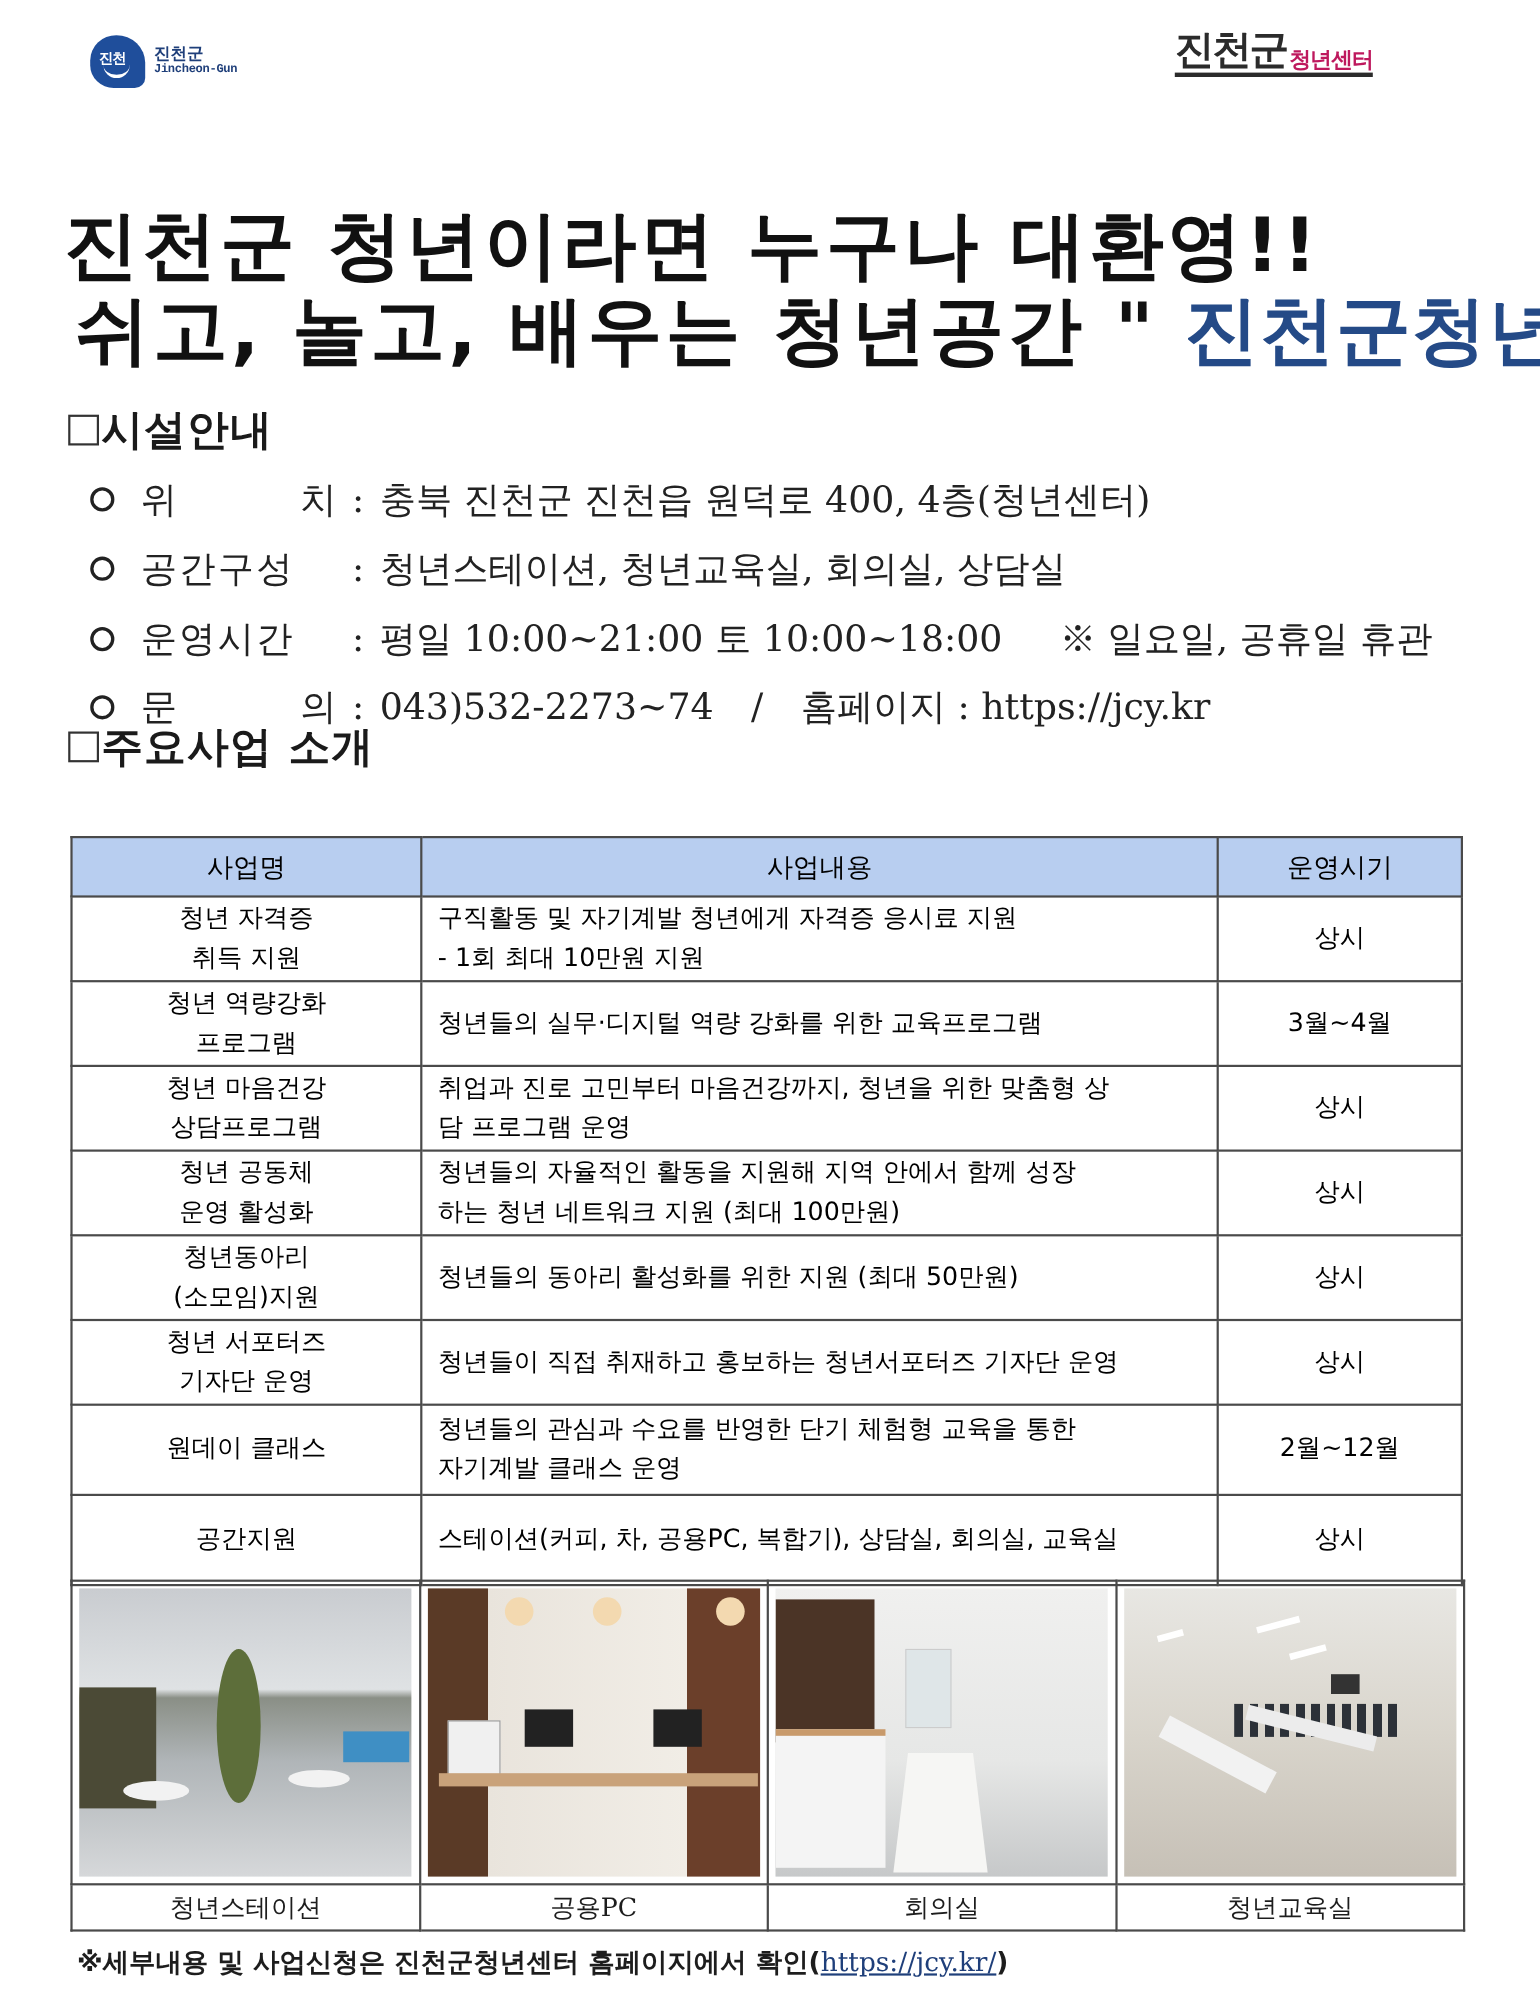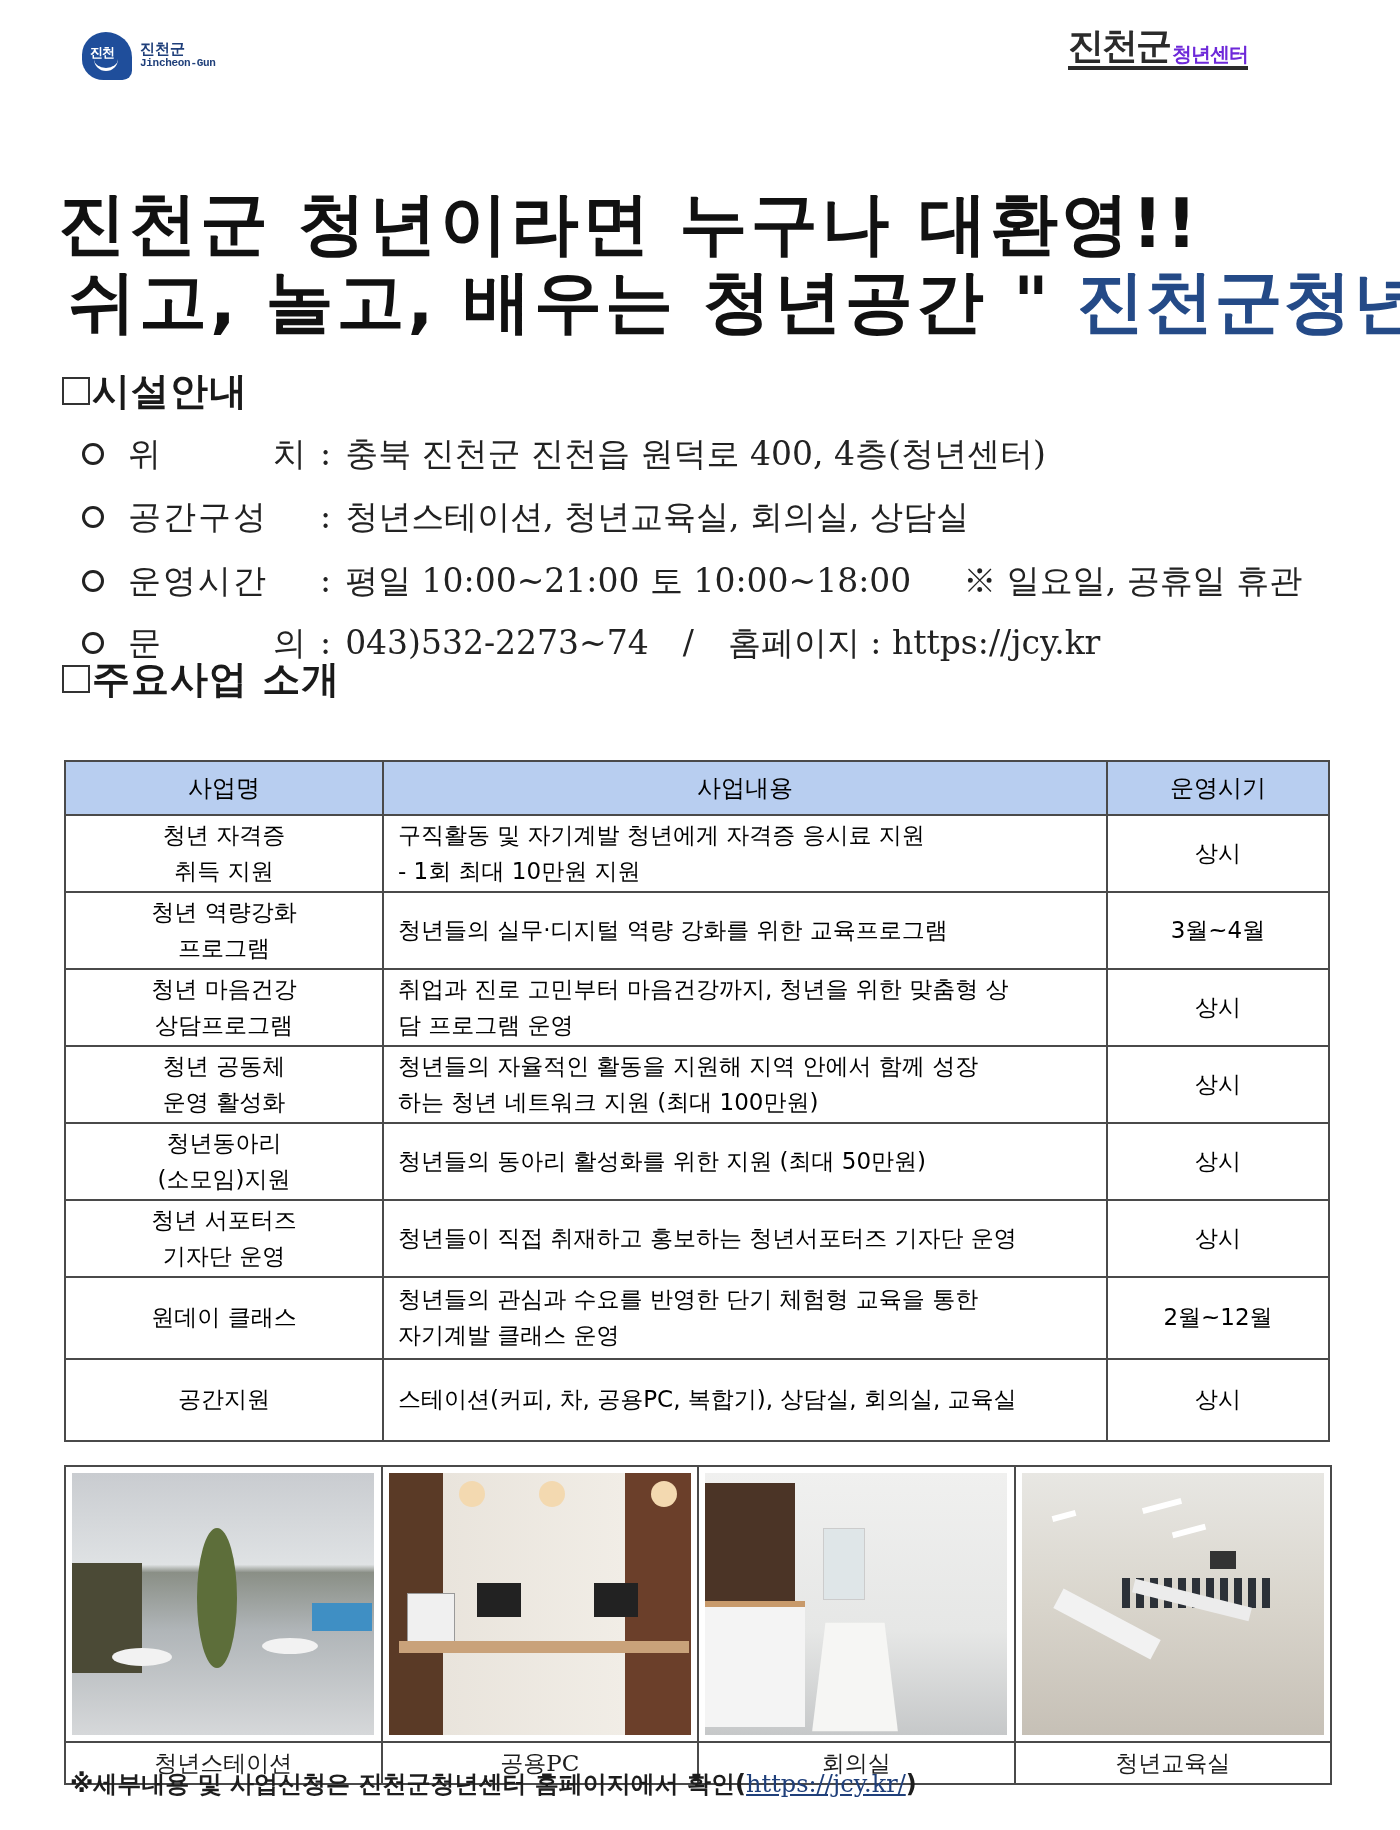--- a/index.html
+++ b/index.html
@@ -12,21 +12,21 @@
                position:relative; }
   .logo-mark .face { position:absolute; left:8px; top:12px; color:#fff; font-size:13px; font-weight:bold; letter-spacing:-1px; }
   .logo-mark .smile { position:absolute; left:12px; top:26px; width:24px; height:10px; border-bottom:3px solid #fff; border-radius:0 0 14px 14px; }
   .logo-text { display:flex; flex-direction:column; line-height:1.05; }
   .logo-text .ko { font-size:15px; font-weight:bold; color:#1f3f7a; }
   .logo-text .en { font-family:Liberation Mono, monospace; font-size:11px; font-weight:bold; color:#1f3f7a; letter-spacing:-0.3px; }
 
   .logo-right { position:absolute; left:1068px; top:28px; display:flex; align-items:flex-end;
                 border-bottom:4px solid #2b2b2b; padding-bottom:2px; }
   .logo-right .big { font-size:36px; font-weight:bold; color:#2b2b2b; letter-spacing:-2px; line-height:1; }
-  .logo-right .small { font-size:20px; font-weight:bold; color:#6d28d9; letter-spacing:-1px; margin-left:2px; line-height:1; }
+  .logo-right .small { font-size:20px; font-weight:bold; color:#be185d; letter-spacing:-1px; margin-left:2px; line-height:1; }
 
   
   .headline { position:absolute; left:58px; font-size:68px; font-weight:bold; color:#111; letter-spacing:3px;
               white-space:nowrap; line-height:1; }
   .h1 { top:190px; }
   .h2 { top:268px; left:68px; }
   .h2 .accent { color:#244a87; letter-spacing:1px; }
 
   
   .section-title { position:absolute; left:62px; display:flex; align-items:center; gap:2px; }
@@ -49,21 +49,21 @@
                font-size:23px; color:#000000; }
   .biz-table th, .biz-table td { border:2px solid #4a4a4a; }
   .biz-table th { background:#b8cef0; font-weight:normal; height:50px; font-size:24px; }
   .biz-table td { height:73px; vertical-align:middle; line-height:1.55; }
   .biz-table td.name { text-align:center; width:314px; }
   .biz-table td.desc { padding:0 14px; width:694px; text-align:justify; }
   .biz-table td.period { text-align:center; }
   .biz-table tr.tall td { height:78px; }
 
   
-  .photos { position:absolute; left:64px; top:1436px; width:1268px; border:2px solid #4a4a4a; border-collapse:collapse;margin-top:29px; }
+  .photos { position:absolute; left:64px; top:1436px; width:1268px; border:2px solid #4a4a4a; border-collapse:collapse; }
   .photos td { border:2px solid #4a4a4a; padding:6px; vertical-align:middle; }
   .photos td.cap { text-align:center; font-family:"DejaVu Serif", "Liberation Serif", serif; font-size:23px; height:36px; padding:2px; }
   .photo { width:302px; height:262px; position:relative; overflow:hidden; }
   .photo-station { background:linear-gradient(180deg,#c9ccd0 0%,#dfe2e4 35%,#8a8f86 38%,#b0b5b8 60%,#d6d8da 100%); }
   .photo-station .wall { position:absolute; left:0; top:90px; width:70px; height:110px; background:#4b4a36; }
   .photo-station .tree { position:absolute; left:125px; top:55px; width:40px; height:140px; background:#5d6e3a; border-radius:50%; }
   .photo-station .table1 { position:absolute; left:40px; top:175px; width:60px; height:18px; background:#f2f2f2; border-radius:50%; }
   .photo-station .table2 { position:absolute; left:190px; top:165px; width:56px; height:16px; background:#f2f2f2; border-radius:50%; }
   .photo-station .sofa { position:absolute; left:240px; top:130px; width:60px; height:28px; background:#3f8fc4; }
   .photo-pc { background:linear-gradient(90deg,#5a3a26 0%,#5a3a26 18%,#e9e4dc 18%,#f1ede6 78%,#6b3f2a 78%); }

